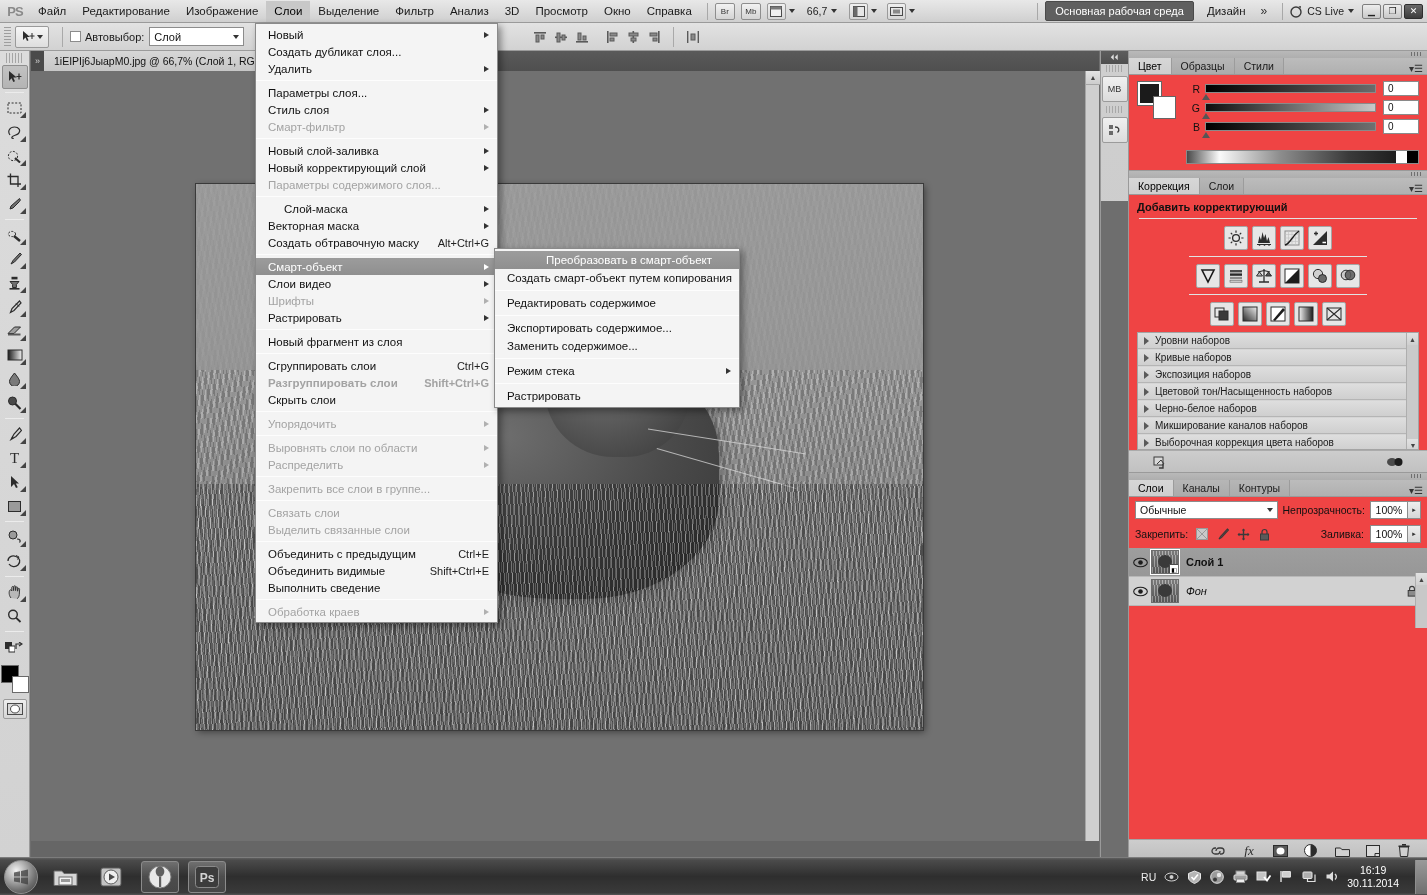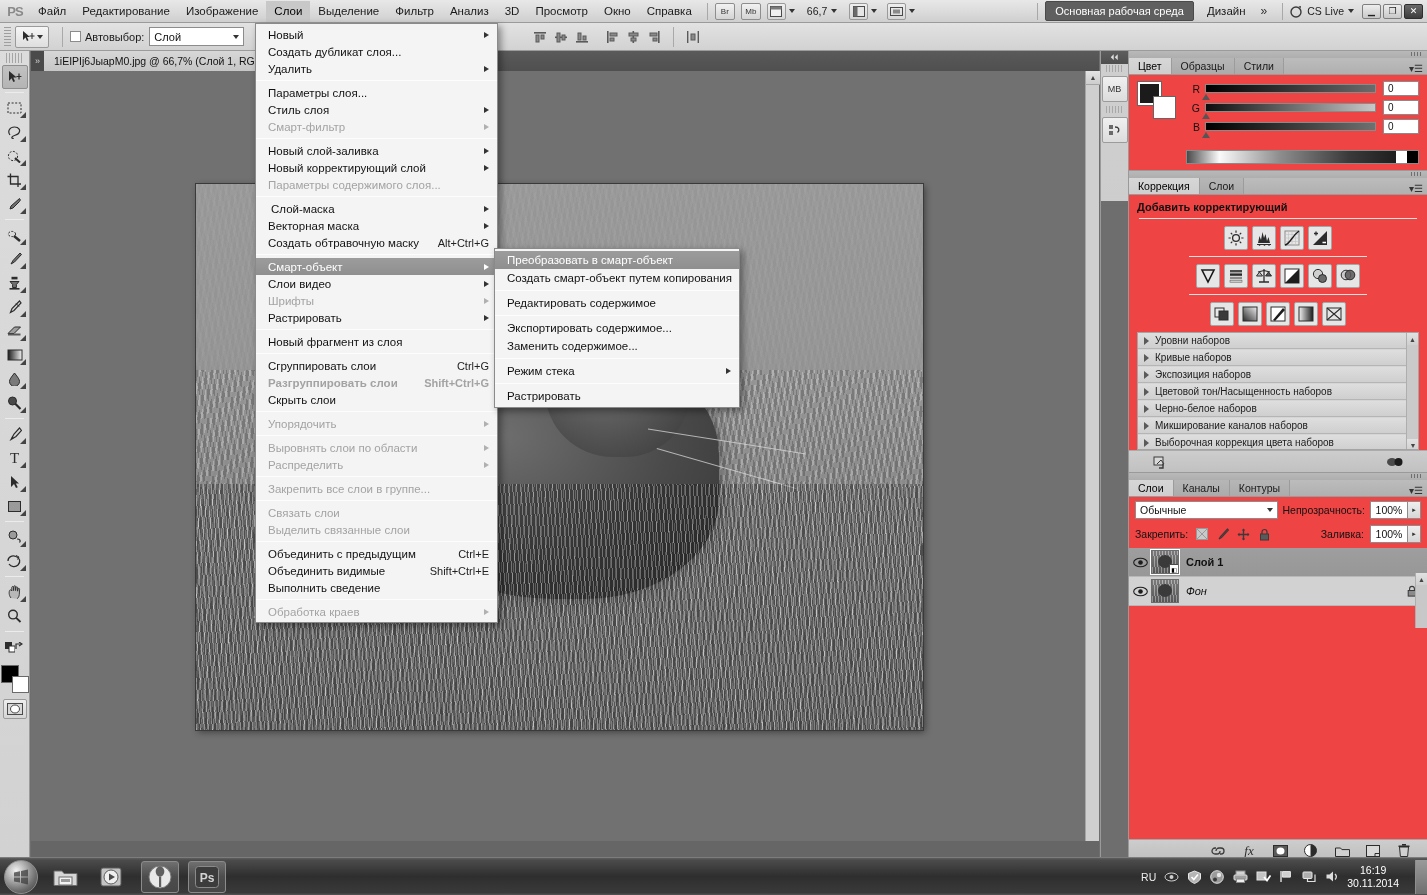--- a/index.html
+++ b/index.html
@@ -1021,21 +1021,21 @@
       <div style="display: flex; align-items: center; height: 17px; padding: 0px 8px 0px 12px; color: rgb(17, 17, 17);">
         <span style="white-space: nowrap;">Новый корректирующий слой</span>
         <span style="margin-left: auto; padding-left: 18px; font-size: 11px; color: rgb(34, 34, 34);"></span>
         <span style="margin-left: auto; width: 0px; height: 0px; border-top: 3.5px solid transparent; border-bottom: 3.5px solid transparent; border-left: 5px solid rgb(51, 51, 51);"></span>
       </div>
       <div style="display: flex; align-items: center; height: 17px; padding: 0px 8px 0px 12px; color: rgb(163, 163, 163);">
         <span style="white-space: nowrap;">Параметры содержимого слоя...</span>
         <span style="margin-left: auto; padding-left: 18px; font-size: 11px; color: rgb(163, 163, 163);"></span>
       </div>
       <div style="height: 1px; background: rgb(198, 198, 198); margin: 3px 0px; border-bottom: 1px solid rgb(253, 253, 253);"></div>
-      <div style="display: flex; align-items: center; height: 17px; padding: 0px 8px 0px 15px; color: rgb(17, 17, 17);">
+      <div style="display: flex; align-items: center; height: 17px; padding: 0px 8px 0px 28px; color: rgb(17, 17, 17);">
         <span style="white-space: nowrap;">Слой-маска</span>
         <span style="margin-left: auto; padding-left: 18px; font-size: 11px; color: rgb(34, 34, 34);"></span>
         <span style="margin-left: auto; width: 0px; height: 0px; border-top: 3.5px solid transparent; border-bottom: 3.5px solid transparent; border-left: 5px solid rgb(51, 51, 51);"></span>
       </div>
       <div style="display: flex; align-items: center; height: 17px; padding: 0px 8px 0px 12px; color: rgb(17, 17, 17);">
         <span style="white-space: nowrap;">Векторная маска</span>
         <span style="margin-left: auto; padding-left: 18px; font-size: 11px; color: rgb(34, 34, 34);"></span>
         <span style="margin-left: auto; width: 0px; height: 0px; border-top: 3.5px solid transparent; border-bottom: 3.5px solid transparent; border-left: 5px solid rgb(51, 51, 51);"></span>
       </div>
       <div style="display: flex; align-items: center; height: 17px; padding: 0px 8px 0px 12px; color: rgb(17, 17, 17);">
@@ -1129,21 +1129,21 @@
       <div style="display: flex; align-items: center; height: 17px; padding: 0px 8px 0px 12px; color: rgb(163, 163, 163);">
         <span style="white-space: nowrap;">Обработка краев</span>
         <span style="margin-left: auto; padding-left: 18px; font-size: 11px; color: rgb(163, 163, 163);"></span>
         <span style="margin-left: auto; width: 0px; height: 0px; border-top: 3.5px solid transparent; border-bottom: 3.5px solid transparent; border-left: 5px solid rgb(176, 176, 176);"></span>
       </div>
     </div>
 
   <div id="so-submenu" style="position:absolute;left:494px;top:248px;width:246px;background:#f4f4f4;border:1px solid #8a8a8a;
               box-shadow:3px 3px 7px rgba(0,0,0,.4);padding:2px 0;font-size:11.5px;color:#111;z-index:60;">
   <div style="display: flex; align-items: center; height: 18px; padding: 0px 8px 0px 12px; background: linear-gradient(rgb(156, 156, 156), rgb(143, 143, 143)); color: rgb(255, 255, 255);">
-        <span style="white-space: nowrap;">Преобразовать в смарт-объект</span>
+        <span style="white-space: nowrap; margin-left: 39px;">Преобразовать в смарт-объект</span>
         <span style="margin-left: auto; padding-left: 18px; font-size: 11px; color: rgb(255, 255, 255);"></span>
       </div>
       <div style="display: flex; align-items: center; height: 18px; padding: 0px 8px 0px 12px; color: rgb(17, 17, 17);">
         <span style="white-space: nowrap;">Создать смарт-объект путем копирования</span>
         <span style="margin-left: auto; padding-left: 18px; font-size: 11px; color: rgb(34, 34, 34);"></span>
       </div>
       <div style="height: 1px; background: rgb(198, 198, 198); margin: 3px 0px; border-bottom: 1px solid rgb(253, 253, 253);"></div>
       <div style="display: flex; align-items: center; height: 18px; padding: 0px 8px 0px 12px; color: rgb(17, 17, 17);">
         <span style="white-space: nowrap;">Редактировать содержимое</span>
         <span style="margin-left: auto; padding-left: 18px; font-size: 11px; color: rgb(34, 34, 34);"></span>

